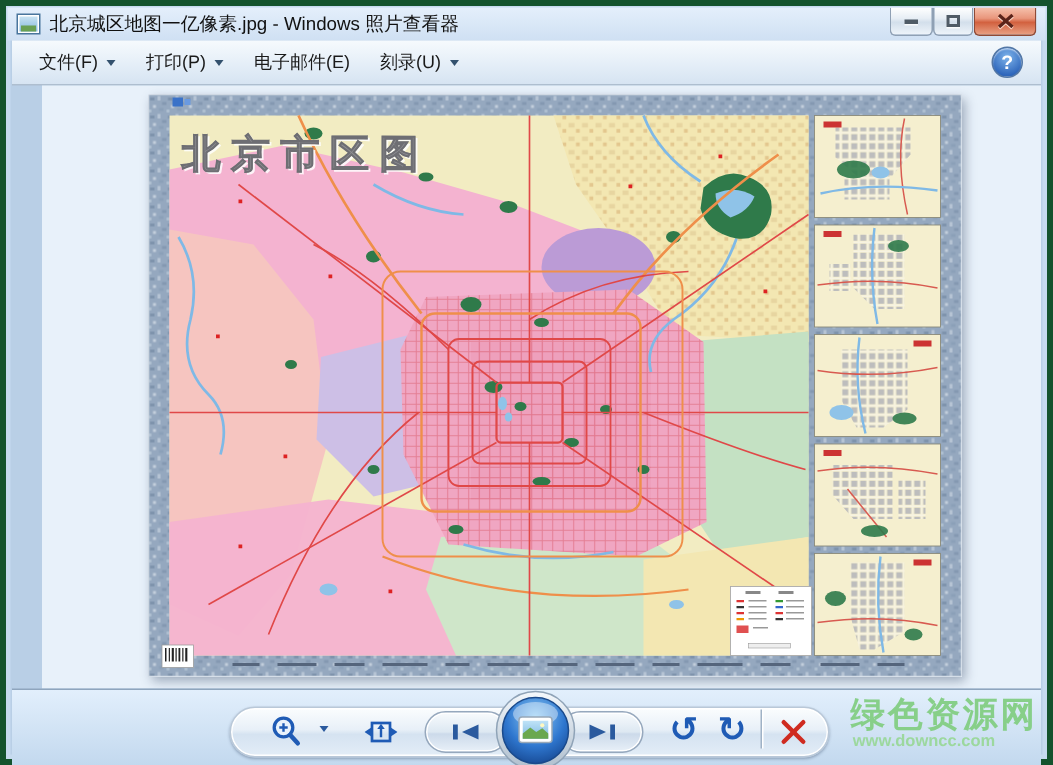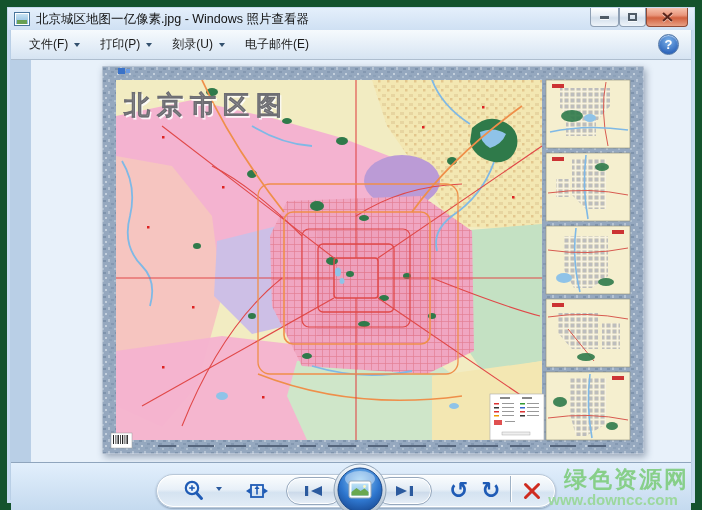--- a/index.html
+++ b/index.html
@@ -4,21 +4,21 @@
 <style>
   :root{
     --close-button:#d96a4e; --toolbar-blue:#1f5bb5; --delete-red:#cf2b20;
     --watermark-green:#87cf89; --map-pink:#f4b3d0; --map-salmon:#f6c5c0;
     --map-yellow:#f3e7b2; --map-lavender:#cdbfe6; --map-green:#c4e1c3;
     --map-park-green:#2f7a4a; --map-road-red:#e04848; --sheet-border-blue:#95a8bf;
   }
   *{box-sizing:border-box;margin:0;padding:0;font-family:"Liberation Sans",sans-serif;}
   html,body{width:702px;height:510px;overflow:hidden;background:#fff;}
   .window{position:relative;width:702px;height:510px;background:#b9cfe6;
-    border:7px solid #14532d;box-shadow:inset 0 0 0 3px #c6daef;}
+    border:4px solid #14532d;box-shadow:inset 0 0 0 3px #c6daef;}
   
   .titlebar{position:absolute;left:1px;top:1px;right:1px;height:22px;
     background:linear-gradient(#e4effb,#cfe0f3);display:flex;align-items:center;}
   .tb-icon{width:16px;height:14px;margin:0 6px 0 6px;border:1px solid #49759c;background:linear-gradient(#cfe7f5,#7fb4da);
     box-shadow:inset 0 0 0 1px #fff;position:relative;}
   .tb-icon::after{content:"";position:absolute;left:2px;right:2px;bottom:1px;height:4px;background:#69a053;}
   .title-text{font-size:12.5px;color:#111;white-space:nowrap;}
   .win-controls{position:absolute;right:6px;top:0;display:flex;}
   .wbtn{height:19px;border:1px solid #8fa0b4;border-top:none;border-radius:0 0 4px 4px;
     background:linear-gradient(#ffffff,#e7eef5 40%,#d3dfeb 55%,#eef4fa);
@@ -60,21 +60,21 @@
     border:1px solid #b9c8d8;box-shadow:0 1px 2px rgba(30,50,80,.35),inset 0 0 0 1px #fff;}
   .tbtn{position:absolute;display:flex;align-items:center;justify-content:center;cursor:pointer;}
   .navbtn{top:14px;width:56px;height:28px;border-radius:14px;border:1px solid #96a8bd;
     background:linear-gradient(#f8fbfd,#dde8f2 50%,#ccdaea 55%,#e8f0f8);box-shadow:inset 0 0 0 1px #fff;}
   .bigbtn{left:322px;top:0;width:54px;height:54px;border-radius:50%;}
   .divider{position:absolute;left:499px;top:13px;width:1px;height:26px;background:#9fb2c6;box-shadow:1px 0 0 #fff;}
   .rot{font-family:"DejaVu Sans",sans-serif;font-size:23px;font-weight:bold;color:var(--toolbar-blue);line-height:1;}
   
   .wm{position:absolute;right:2px;top:4px;width:152px;text-align:center;line-height:1.08;}
   .wm-1{font-size:23px;font-weight:bold;color:var(--watermark-green);letter-spacing:2px;text-align:right;}
-  .wm-2{font-size:15px;font-weight:bold;color:#9cd89e;}
+  .wm-2{font-size:11px;font-weight:bold;color:#9cd89e;}
 </style>
 </head>
 <body>
 
 <div class="window">
 
   <div class="titlebar">
     <div class="tb-icon"></div>
     <div class="title-text">北京城区地图一亿像素.jpg - Windows 照片查看器</div>
     <div class="win-controls">
@@ -98,25 +98,25 @@
   <div class="menubar">
     <div class="menu-item">
         <span>文件(F)</span>
         <span class="dd"></span>
       </div>
     <div class="menu-item">
         <span>打印(P)</span>
         <span class="dd"></span>
       </div>
     <div class="menu-item">
+        <span>电子邮件(E)</span>
+      </div>
+    <div class="menu-item">
         <span>刻录(U)</span>
         <span class="dd"></span>
-      </div>
-    <div class="menu-item">
-        <span>电子邮件(E)</span>
       </div>
     <div class="help-btn">
         <span>?</span>
       </div>
   </div>
 
   <div class="content">
     <div class="map-sheet">
       <svg width="542" height="388" viewBox="0 0 542 388">
         <defs>

